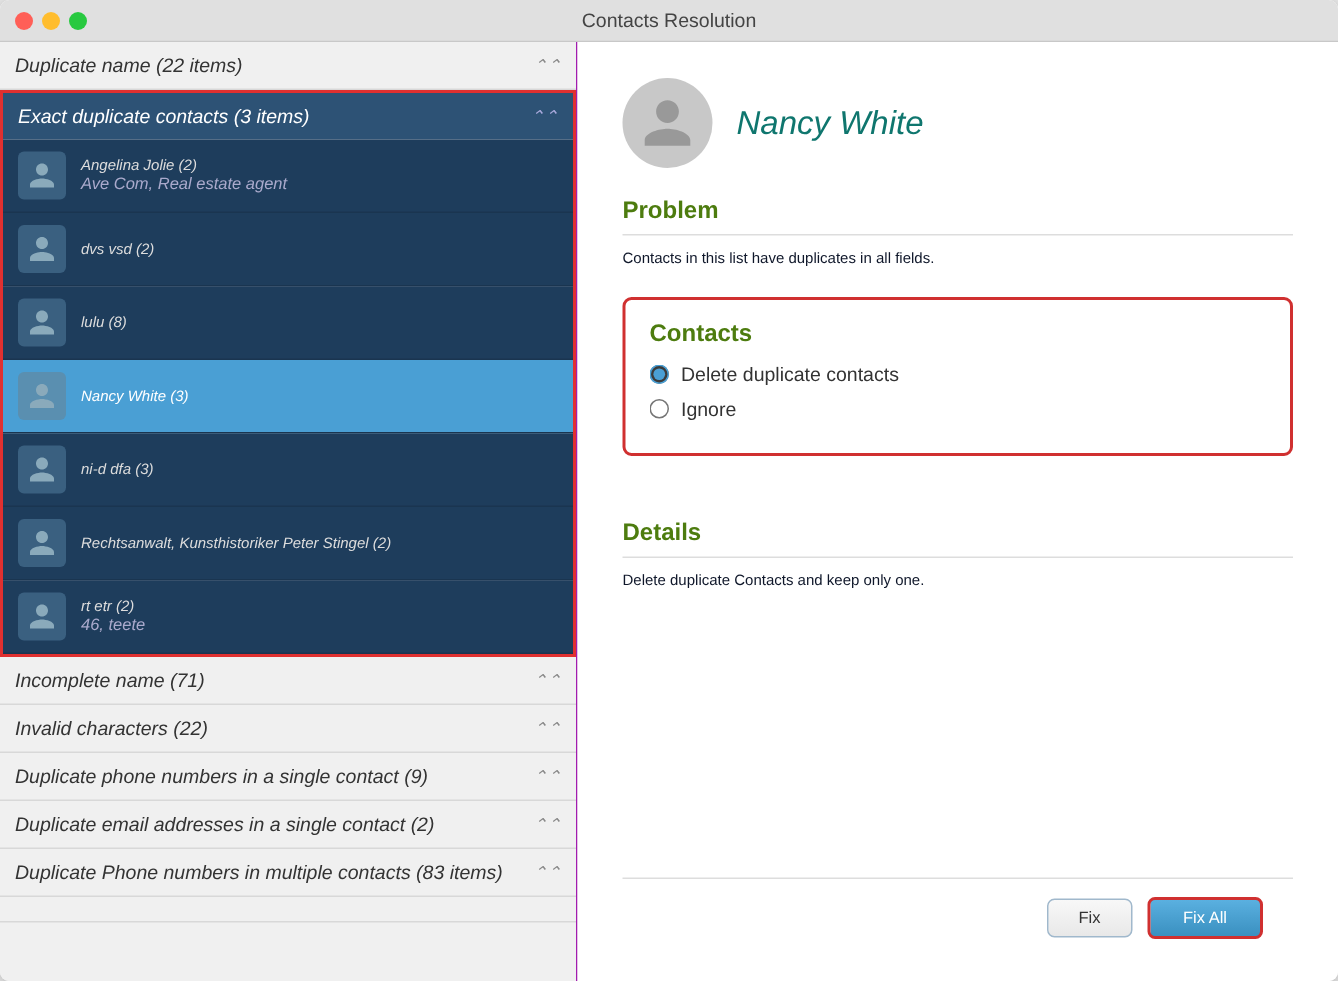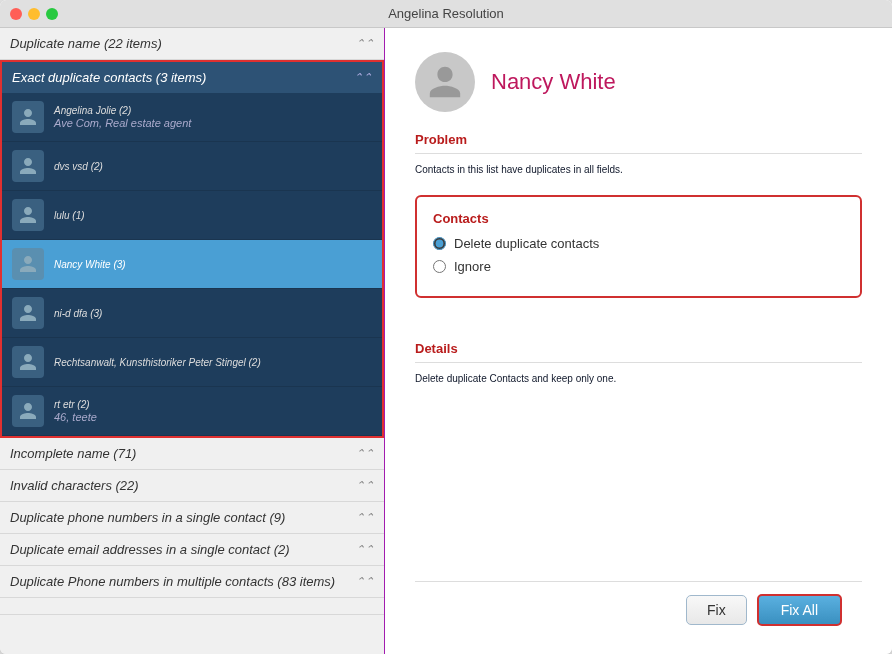--- a/index.html
+++ b/index.html
@@ -194,27 +194,28 @@
 
     .contact-large-avatar svg {
       width: 38px;
       height: 38px;
       fill: #999;
     }
 
     .contact-full-name {
       font-size: 22px;
       font-weight: 400;
-      color: #be185d;
+      color: #0f766e;
+      font-style: italic;
     }
 
     .section-label {
-      font-size: 13px;
+      font-size: 16px;
       font-weight: 600;
-      color: #b91c1c;
+      color: #4d7c0f;
       margin-bottom: 6px;
     }
 
     .section-divider {
       border: none;
       border-top: 1px solid #ddd;
       margin-bottom: 10px;
     }
 
     .section-text {
@@ -260,21 +261,21 @@
       padding: 12px 20px;
       border-top: 1px solid #ddd;
       background: white;
       gap: 10px;
       flex-shrink: 0;
     }
 
     .btn {
       padding: 6px 20px;
       border-radius: 5px;
-      font-size: 14px;
+      font-size: 11px;
       cursor: pointer;
       border: 1px solid #a0b8cc;
       background: linear-gradient(to bottom, #f8f8f8, #e8e8e8);
       color: #333;
     }
 
     .btn-primary {
       background: linear-gradient(to bottom, #5ab0e0, #3a90c0);
       border: 2px solid #d03030;
       color: white;
@@ -291,21 +292,21 @@
 <body>
 
 <div class="window">
 
   <div class="titlebar">
     <div class="titlebar-buttons">
       <button class="titlebar-btn btn-close"></button>
       <button class="titlebar-btn btn-min"></button>
       <button class="titlebar-btn btn-max"></button>
     </div>
-    <span class="titlebar-title">Angelina Resolution</span>
+    <span class="titlebar-title">Contacts Resolution</span>
   </div>
 
   <div class="content">
 
     <div class="left-panel">
 
       <div class="category-header">
         <span>Duplicate name (22 items)</span>
         <span class="collapse-icon">⌃⌃</span>
       </div>
@@ -339,21 +340,21 @@
           </div>
         </div>
 
         <div class="contact-item">
           <div class="contact-avatar">
             <svg viewBox="0 0 24 24">
                 <path d="M12 12c2.7 0 4.8-2.1 4.8-4.8S14.7 2.4 12 2.4 7.2 4.5 7.2 7.2 9.3 12 12 12zm0 2.4c-3.2 0-9.6 1.6-9.6 4.8v2.4h19.2v-2.4c0-3.2-6.4-4.8-9.6-4.8z"></path>
               </svg>
           </div>
           <div class="contact-info">
-            <span class="contact-name">lulu (1)</span>
+            <span class="contact-name">lulu (8)</span>
           </div>
         </div>
 
         <div class="contact-item selected">
           <div class="contact-avatar" style="background:#5a8fb0;">
             <svg viewBox="0 0 24 24">
                 <path d="M12 12c2.7 0 4.8-2.1 4.8-4.8S14.7 2.4 12 2.4 7.2 4.5 7.2 7.2 9.3 12 12 12zm0 2.4c-3.2 0-9.6 1.6-9.6 4.8v2.4h19.2v-2.4c0-3.2-6.4-4.8-9.6-4.8z"></path>
               </svg>
           </div>
           <div class="contact-info">

